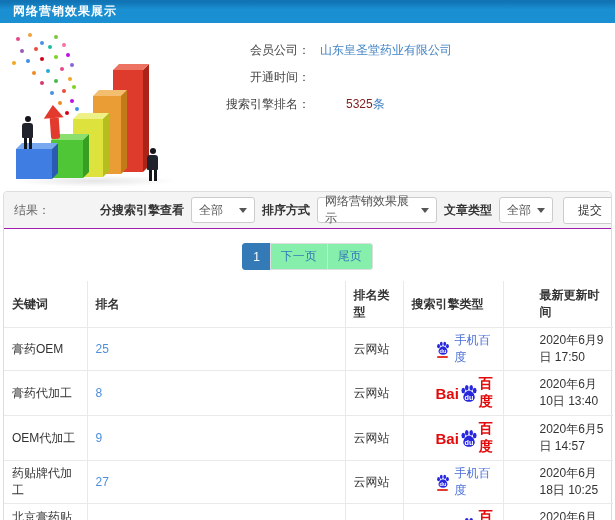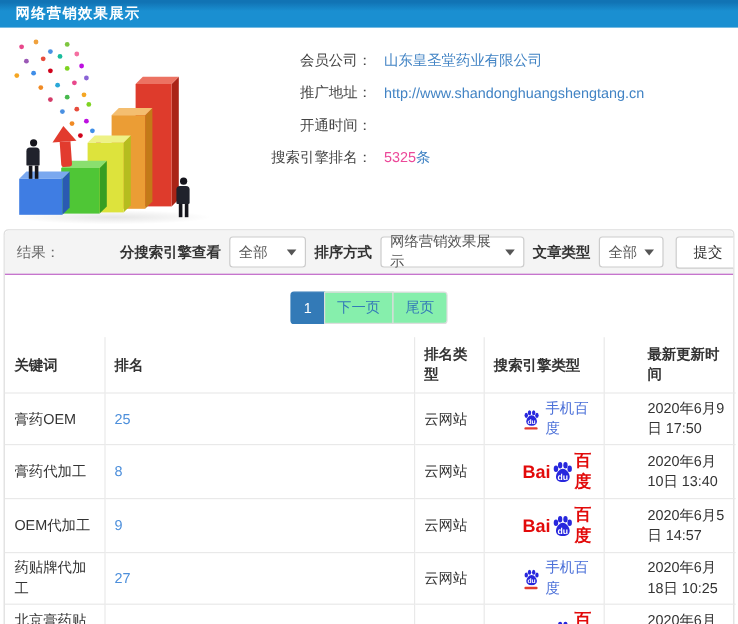--- a/index.html
+++ b/index.html
@@ -56,21 +56,21 @@
       60px 30px 0 #8a64d6, 30px 48px 0 #d43b68, 44px 46px 0 #48b94e, 58px 44px 0 #f5a623,
       40px 58px 0 #4a90e2, 52px 56px 0 #e74c3c, 62px 52px 0 #7ed321, 48px 68px 0 #f08a24,
       60px 66px 0 #bd10e0, 55px 78px 0 #d0021b, 65px 74px 0 #3f8ee8, 70px 84px 0 #e8478b; }
 
   
   .info-list { padding-top: 6px; }
   .info-row { display: flex; align-items: center; height: 27px; }
   .info-label { width: 116px; text-align: right; color: #444; }
   .info-value { margin-left: 10px; }
   .link { color: #4183c4; text-decoration: none; cursor: pointer; }
-  .num-orange { color: #ec4899; }
+  .num-orange { color: #7f1d1d; margin-left: 26px; }
   .suffix-blue { color: #4183c4; }
 
   
   .panel { margin: 0 3px; border: 1px solid #ddd; border-radius: 4px 4px 0 0; }
   .panel-heading { background: #f4f4f4; height: 37px; padding: 0 10px; display: flex; align-items: center;
     justify-content: space-between; border-bottom: 1px solid #a21caf; border-radius: 4px 4px 0 0; overflow: hidden; }
   .result-label { color: #666; }
   .filter-controls { display: flex; align-items: center; }
   .f-label { font-weight: bold; color: #333; margin: 0 7px; white-space: nowrap; }
   .select { display: inline-flex; justify-content: space-between; align-items: center; padding: 0 7px;
@@ -165,24 +165,20 @@
           <i></i>
           <i></i>
         </div>
     </div>
   </div>
 
   <div class="info-list">
     <div class="info-row">
       <span class="info-label">会员公司：</span>
       <a class="info-value link">山东皇圣堂药业有限公司</a>
-    </div>
-    <div class="info-row">
-      <span class="info-label">推广地址：</span>
-      <a class="info-value link">http://www.shandonghuangshengtang.cn</a>
     </div>
     <div class="info-row">
       <span class="info-label">开通时间：</span>
     </div>
     <div class="info-row">
       <span class="info-label">搜索引擎排名：</span>
       <span class="info-value"><span class="num-orange">5325</span><span class="suffix-blue">条</span></span>
     </div>
   </div>
 </div>

